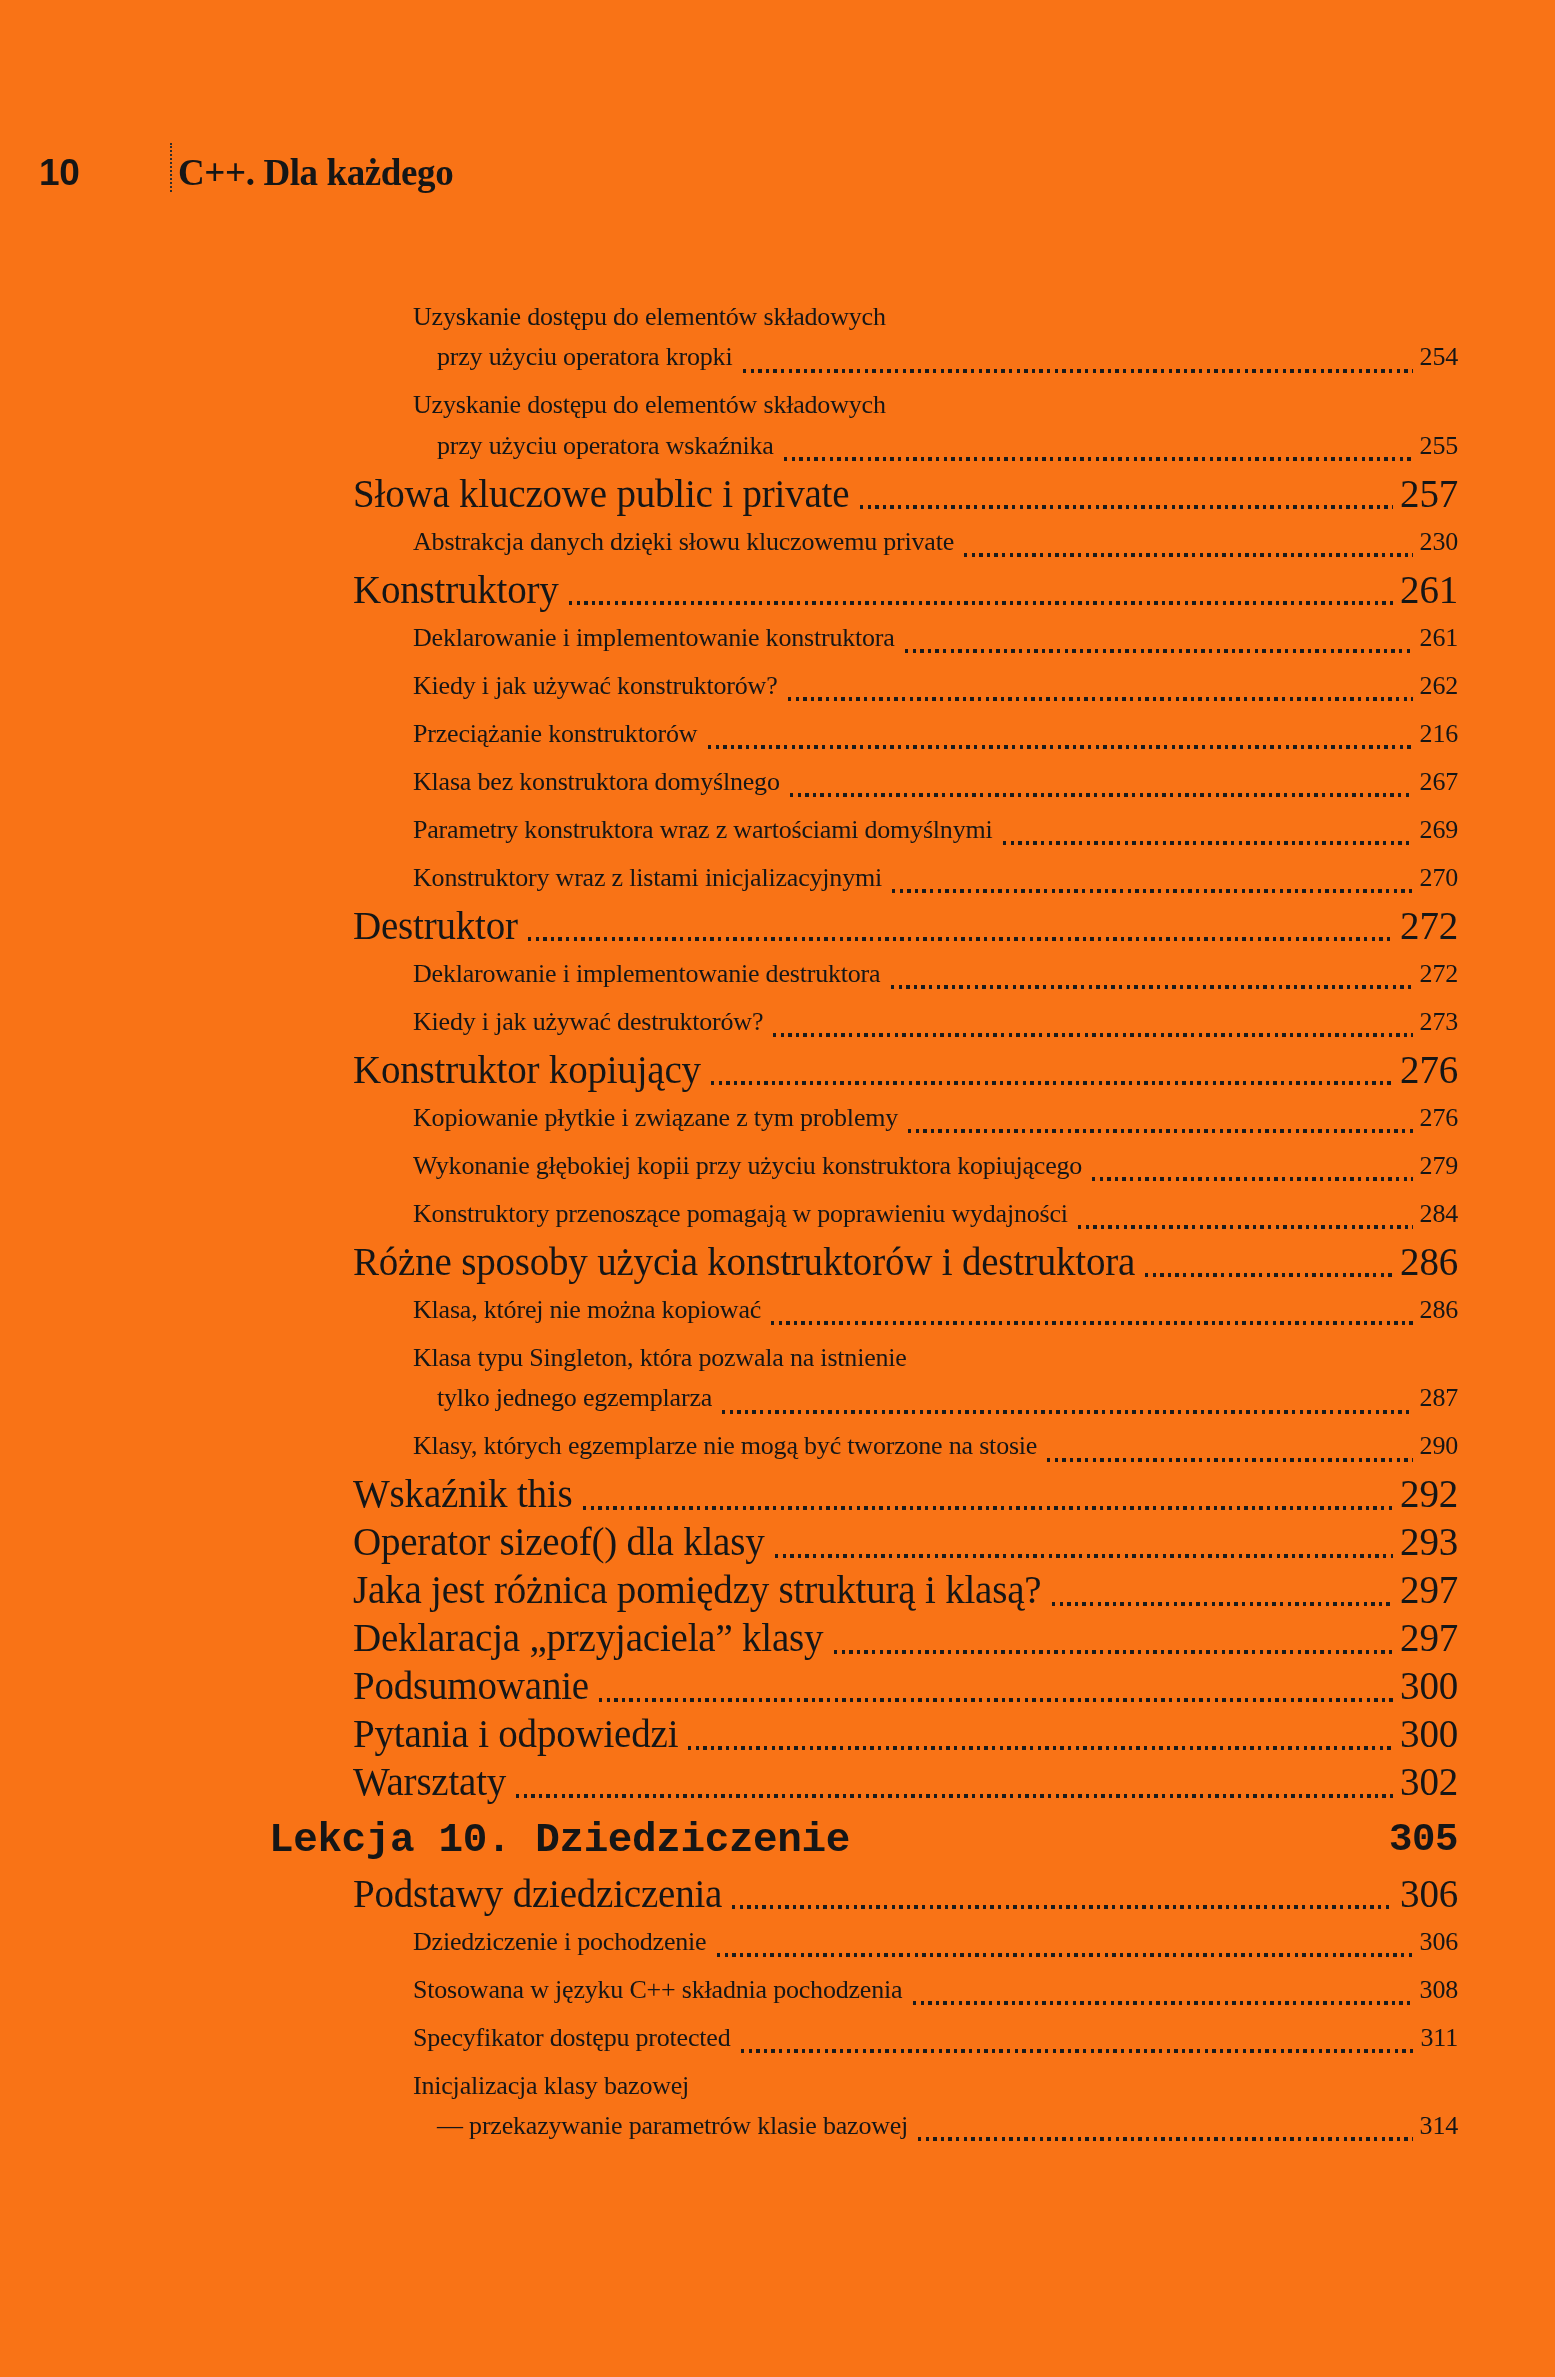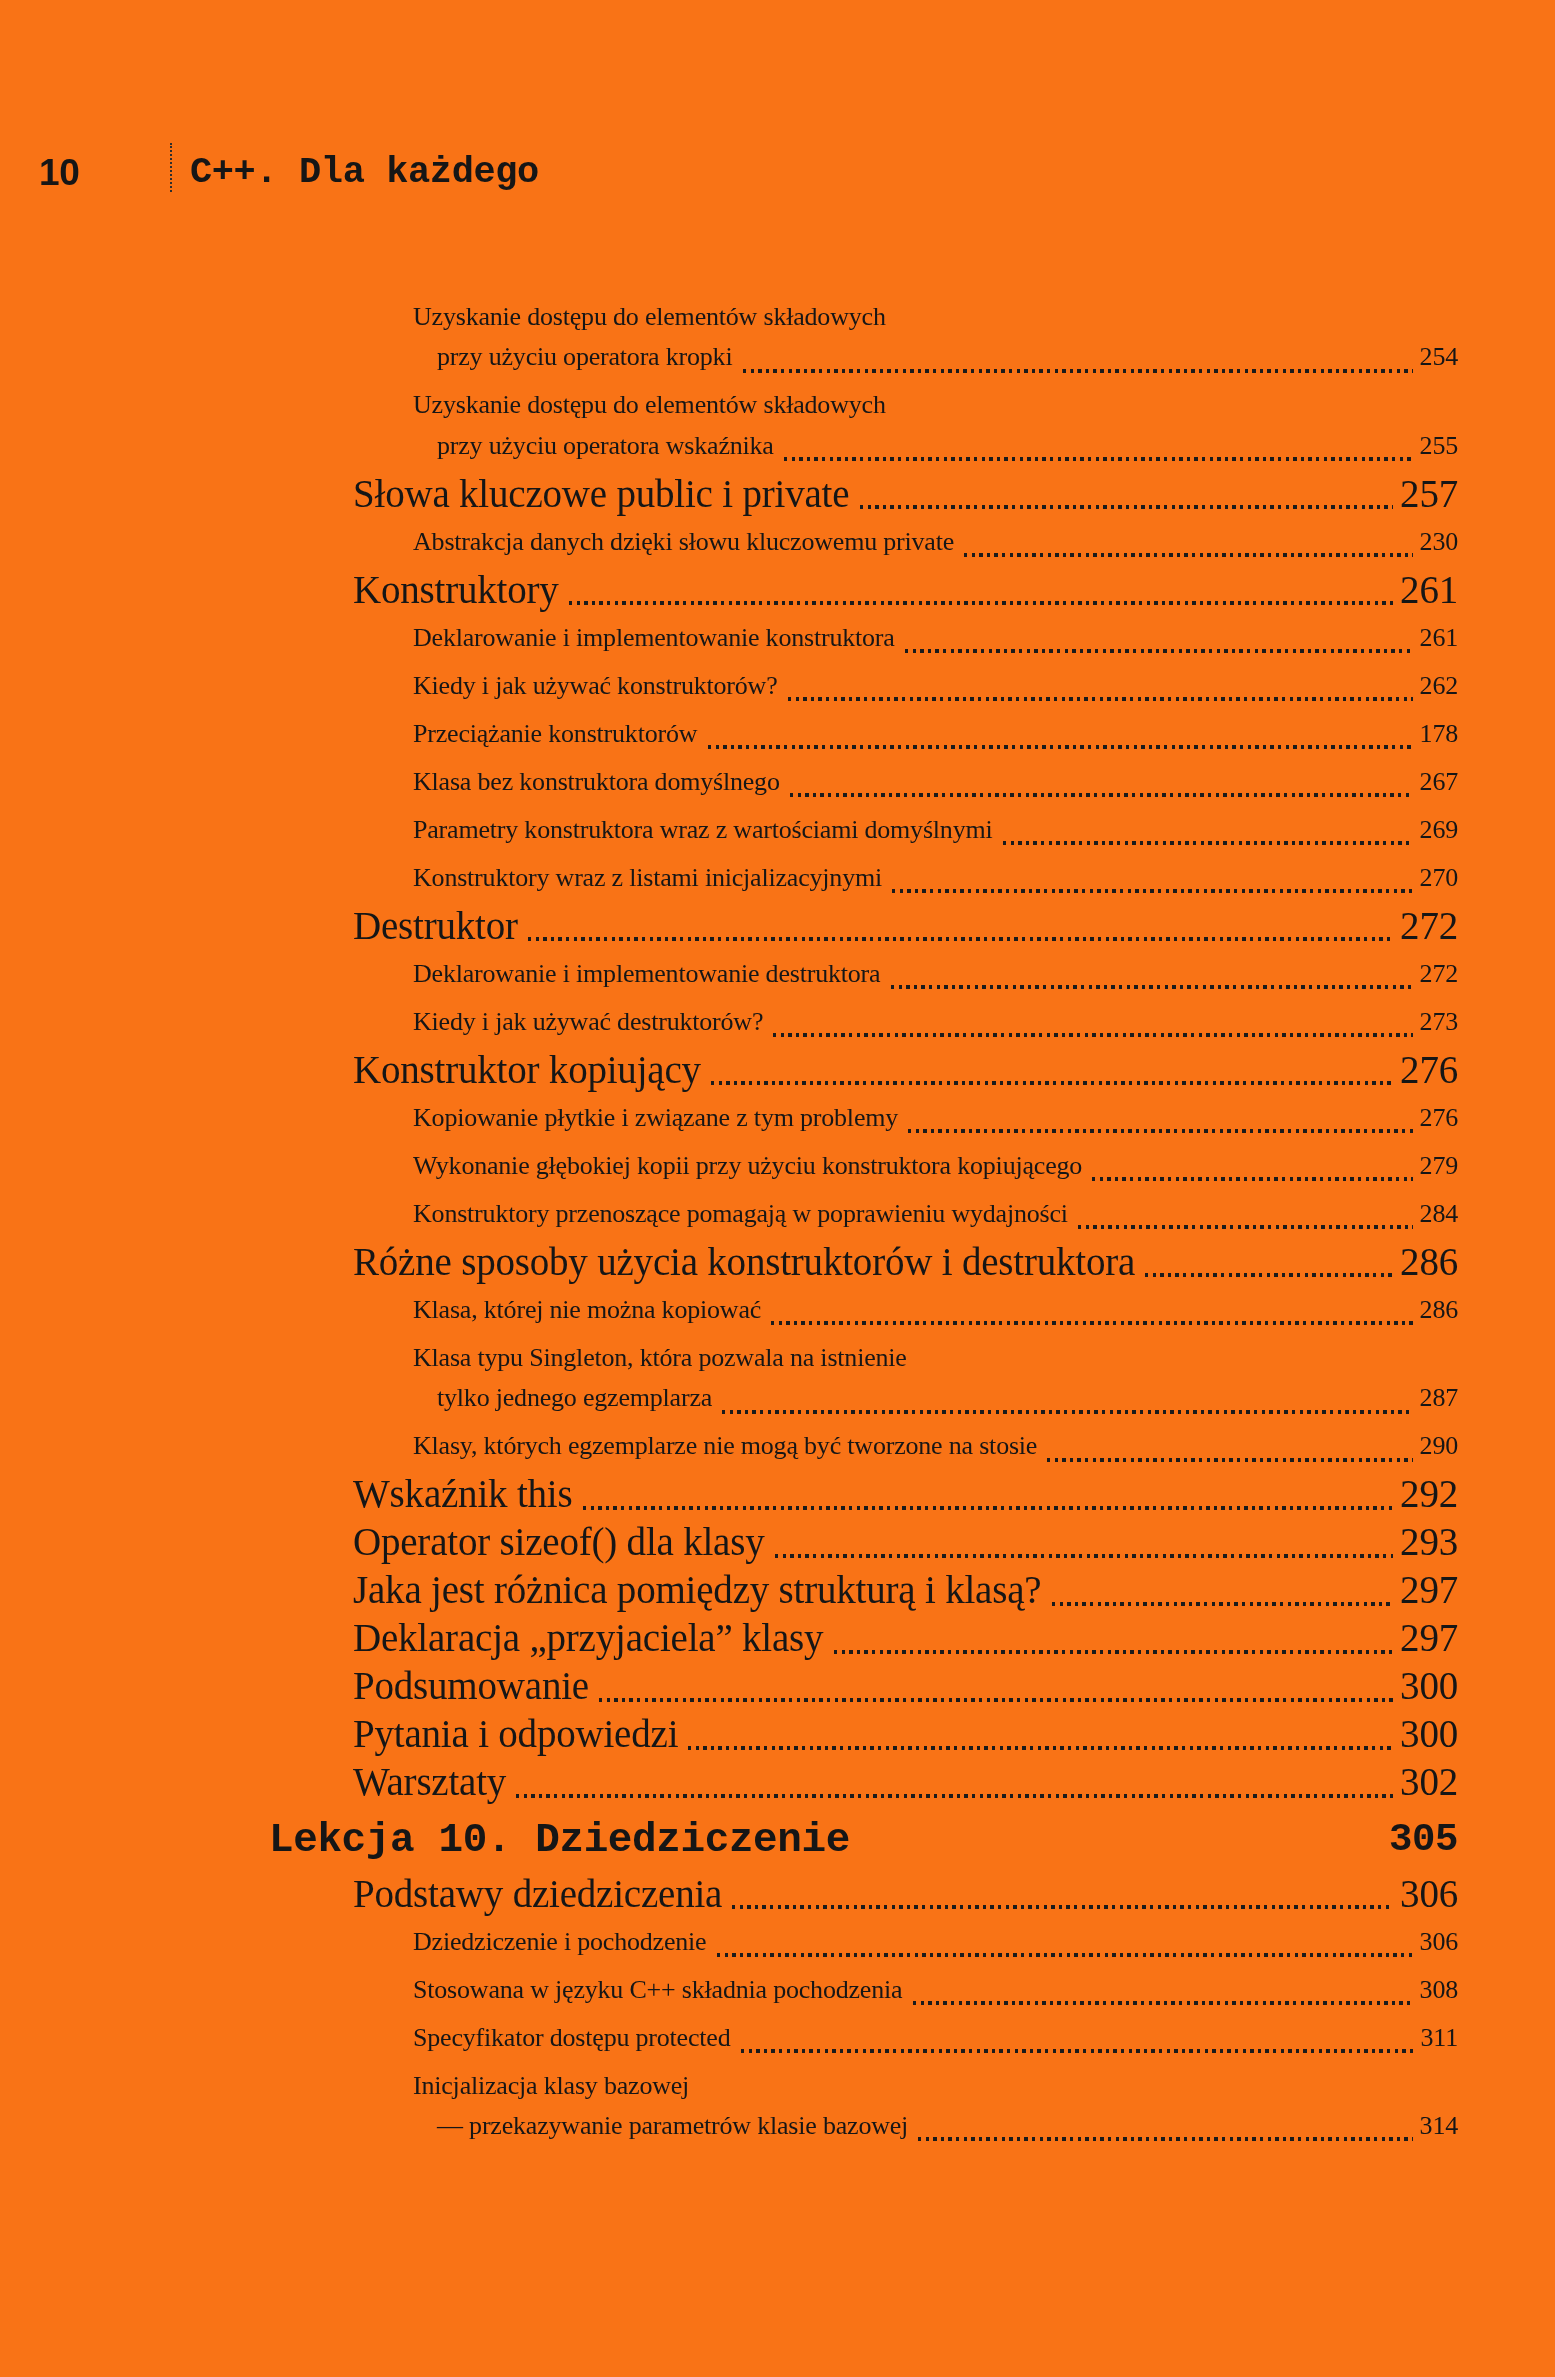--- a/index.html
+++ b/index.html
@@ -15,22 +15,22 @@
   .folio{
     position:absolute;left:39px;top:152px;
     font-family:"Liberation Sans",sans-serif;font-weight:bold;
     font-size:37px;line-height:41px;letter-spacing:-0.4px;
   }
   .header-rule{
     position:absolute;left:170px;top:143px;height:49px;width:0;
     border-left:2.5px dotted #2e2e2e;
   }
   .running-title{
-    position:absolute;left:190px;top:152px;
-    font-family:Liberation Mono, monospace;font-weight:bold;
+    position:absolute;left:178px;top:152px;
+    font-family:Liberation Serif, serif;font-weight:bold;
     font-size:37px;line-height:41px;letter-spacing:-0.4px;
   }
   
   .toc{
     position:absolute;left:269px;top:293px;width:1189px;
   }
   .entry{margin:0;}
   .level-2{padding-left:84px;}
   .level-3{padding-left:144px;}
   .line{
@@ -114,21 +114,21 @@
         <div class="line last">
           <span class="text">Kiedy i jak używać konstruktorów?</span>
           <span class="leader"></span>
           <span class="pagenum">262</span>
         </div>
       </div>
       <div class="entry level-3">
         <div class="line last">
           <span class="text">Przeciążanie konstruktorów</span>
           <span class="leader"></span>
-          <span class="pagenum">178</span>
+          <span class="pagenum">216</span>
         </div>
       </div>
       <div class="entry level-3">
         <div class="line last">
           <span class="text">Klasa bez konstruktora domyślnego</span>
           <span class="leader"></span>
           <span class="pagenum">267</span>
         </div>
       </div>
       <div class="entry level-3">

